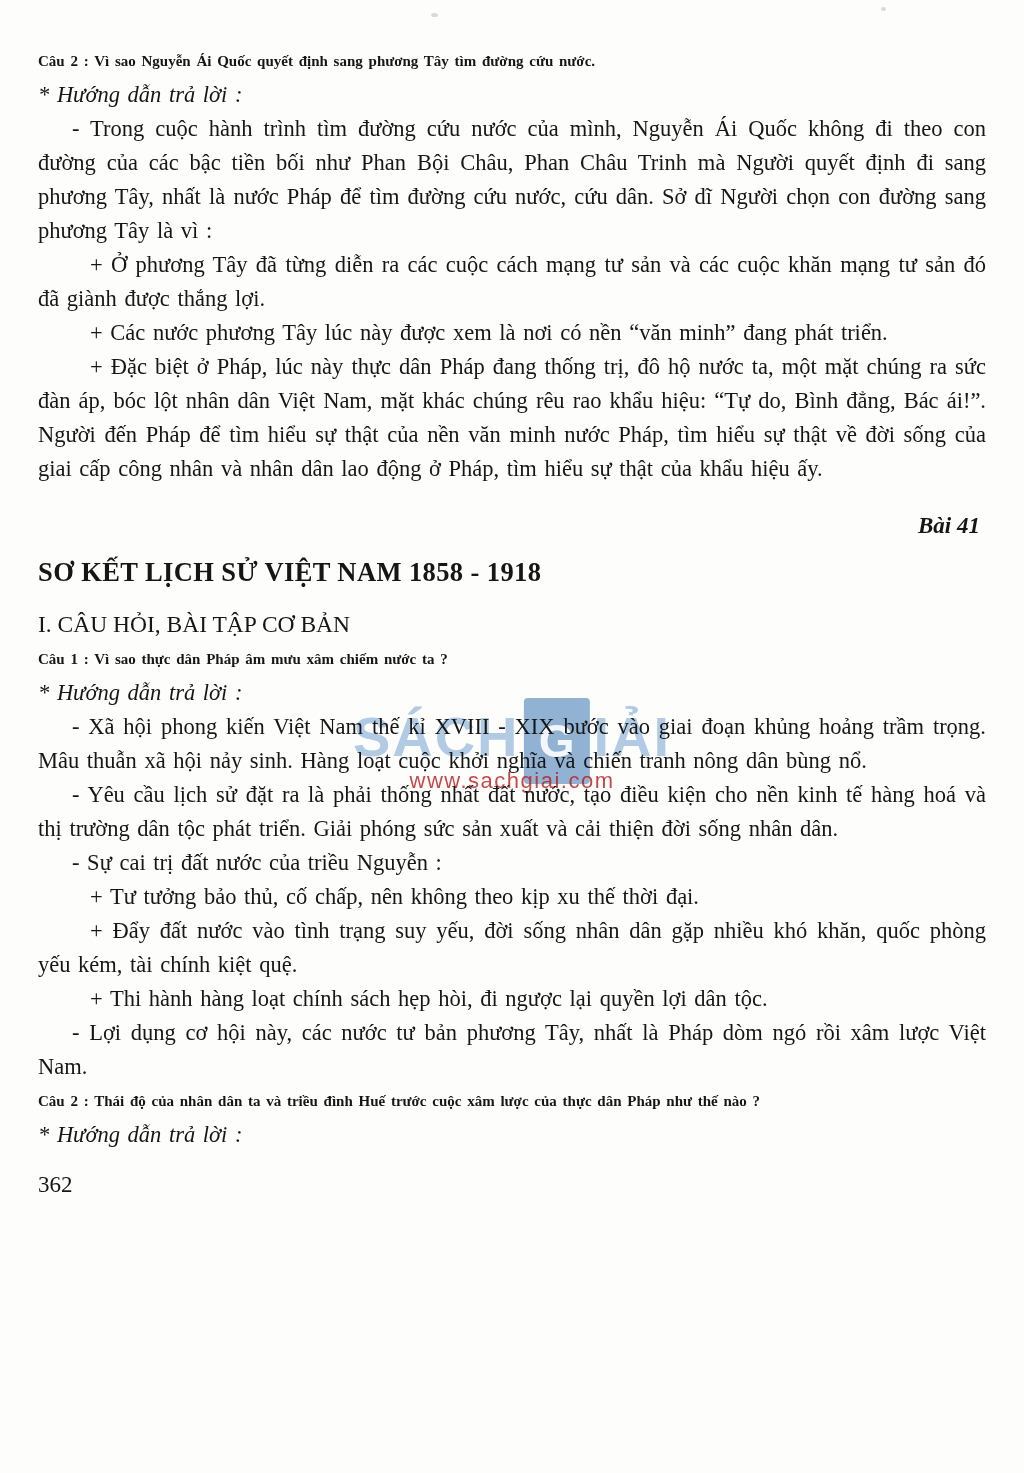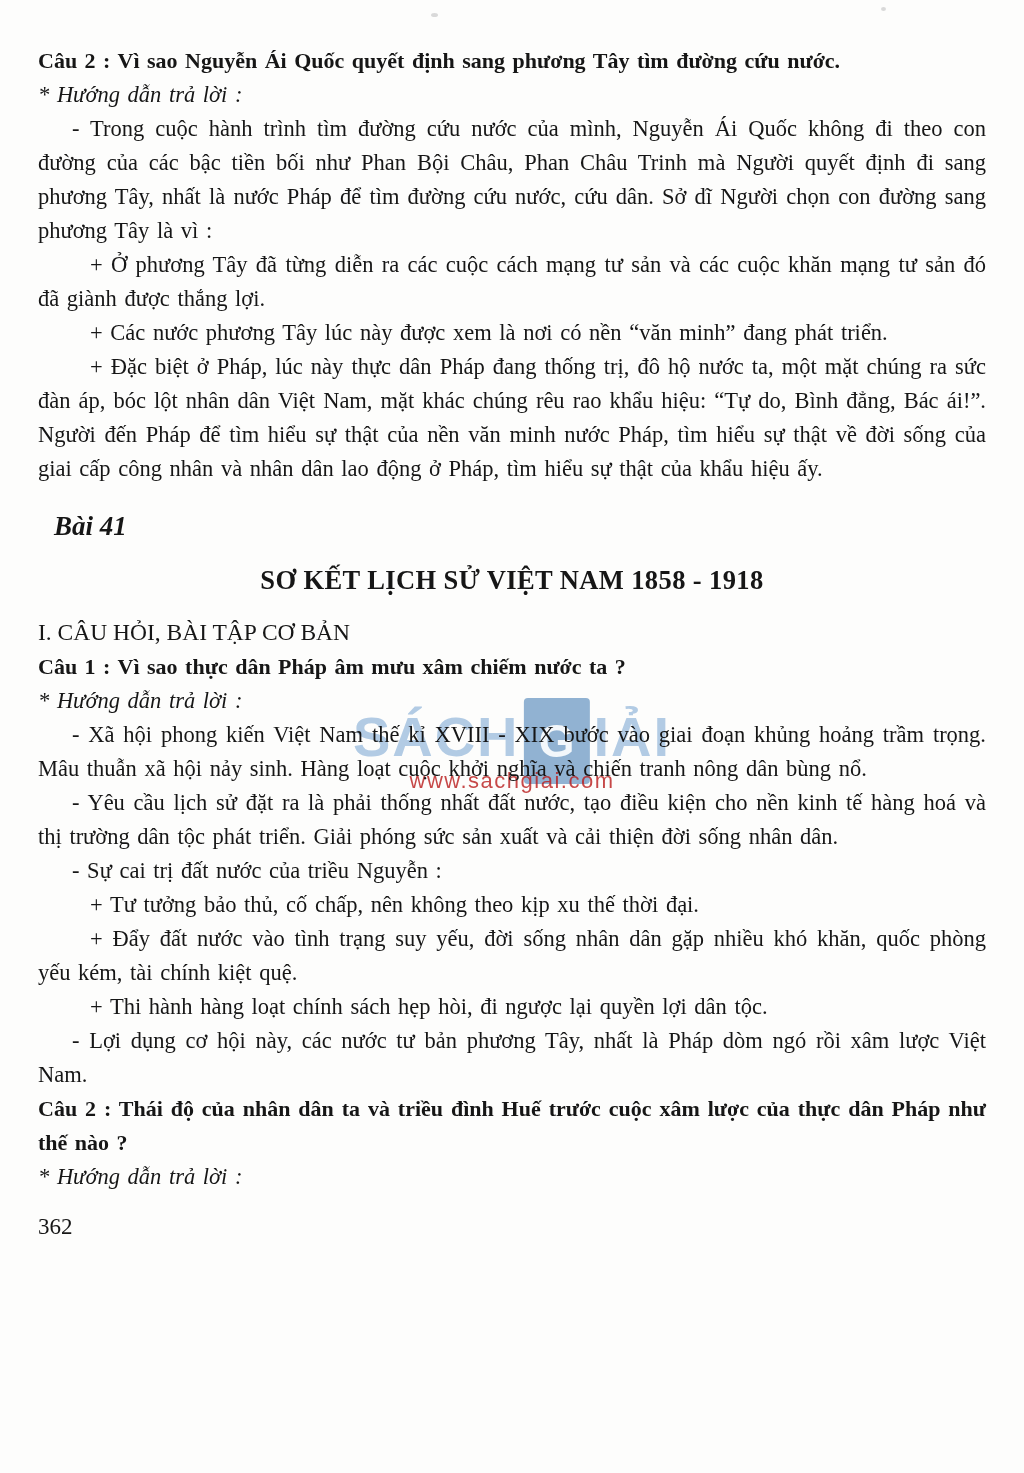--- a/index.html
+++ b/index.html
@@ -24,40 +24,40 @@
   }
   .t {
     margin: 0;
     font-size: 22.5px;
     line-height: 34px;
     text-align: justify;
     word-spacing: 2px;
   }
   .q {
     font-weight: bold;
-    font-size: 22px;
+    font-size: 15px;
   }
   .guide {
     font-style: italic;
   }
   .dash { text-indent: 34px; }
   .plus { text-indent: 52px; }
   .kicker {
-    margin: 16px;
+    margin: 6px;
     margin-top: 22px;
-    text-align: left;
+    text-align: right;
     font-weight: bold;
     font-style: italic;
-    font-size: 27px;
+    font-size: 23px;
     line-height: 36px;
   }
   .main-title {
     margin: 0;
     margin-top: 8px;
-    text-align: center;
+    text-align: left;
     font-weight: bold;
     font-size: 26.5px;
     line-height: 40px;
     letter-spacing: 0.4px;
   }
   .section-head {
     margin: 0;
     margin-top: 14px;
     font-weight: normal;
     font-size: 23.5px;

